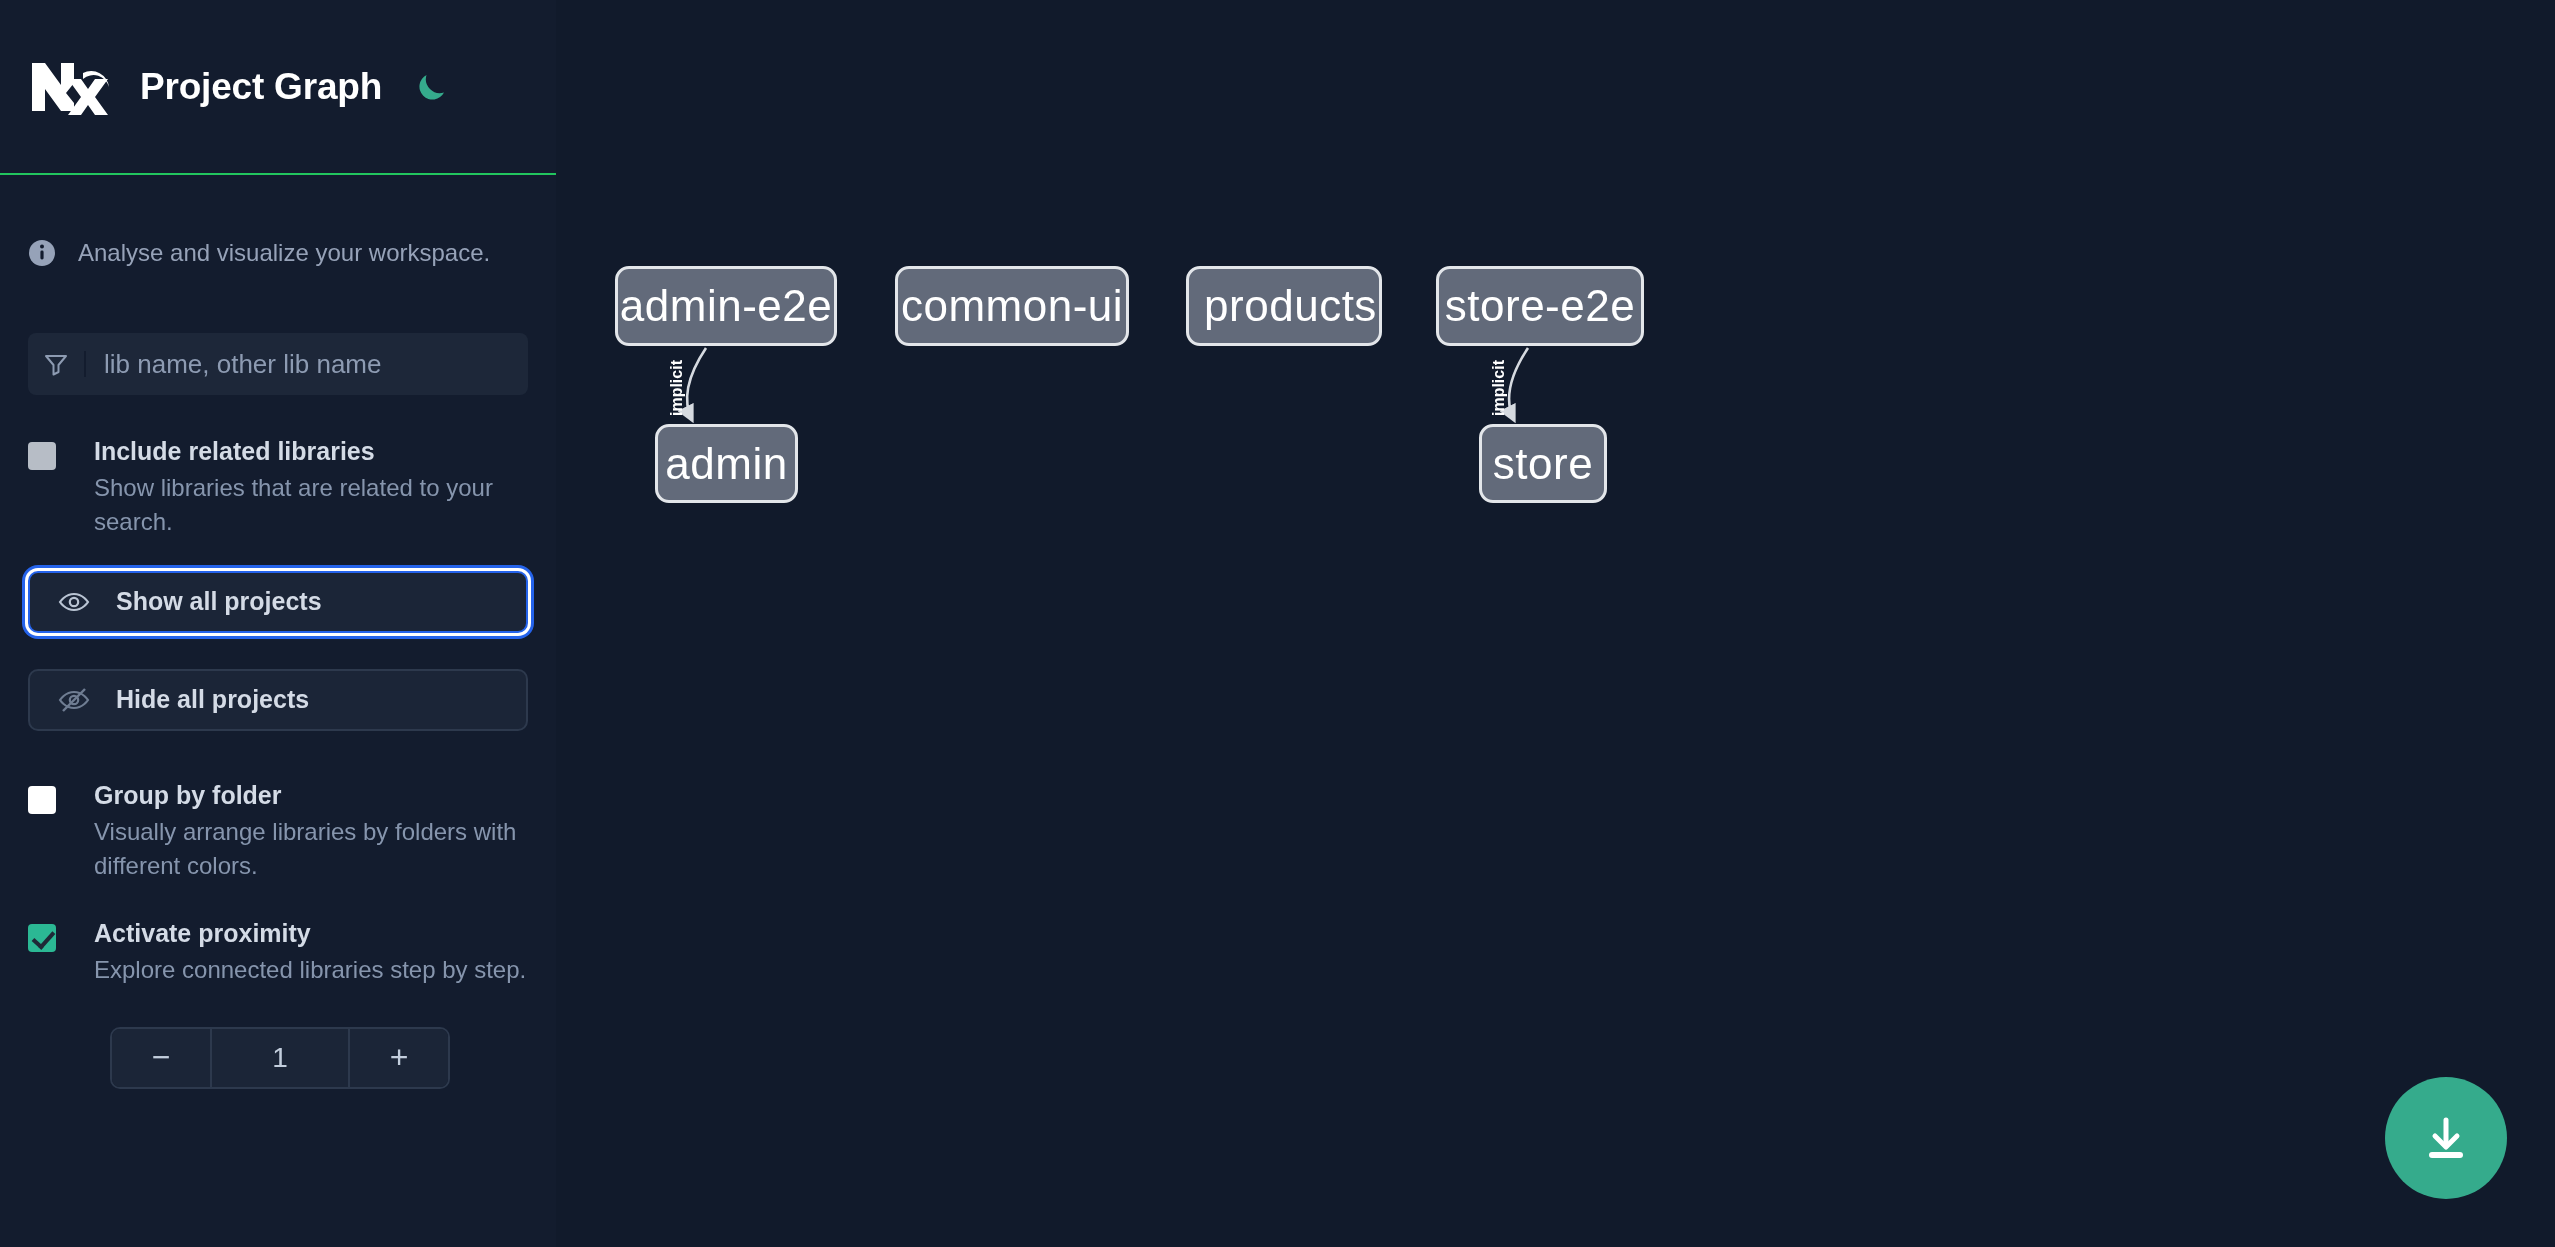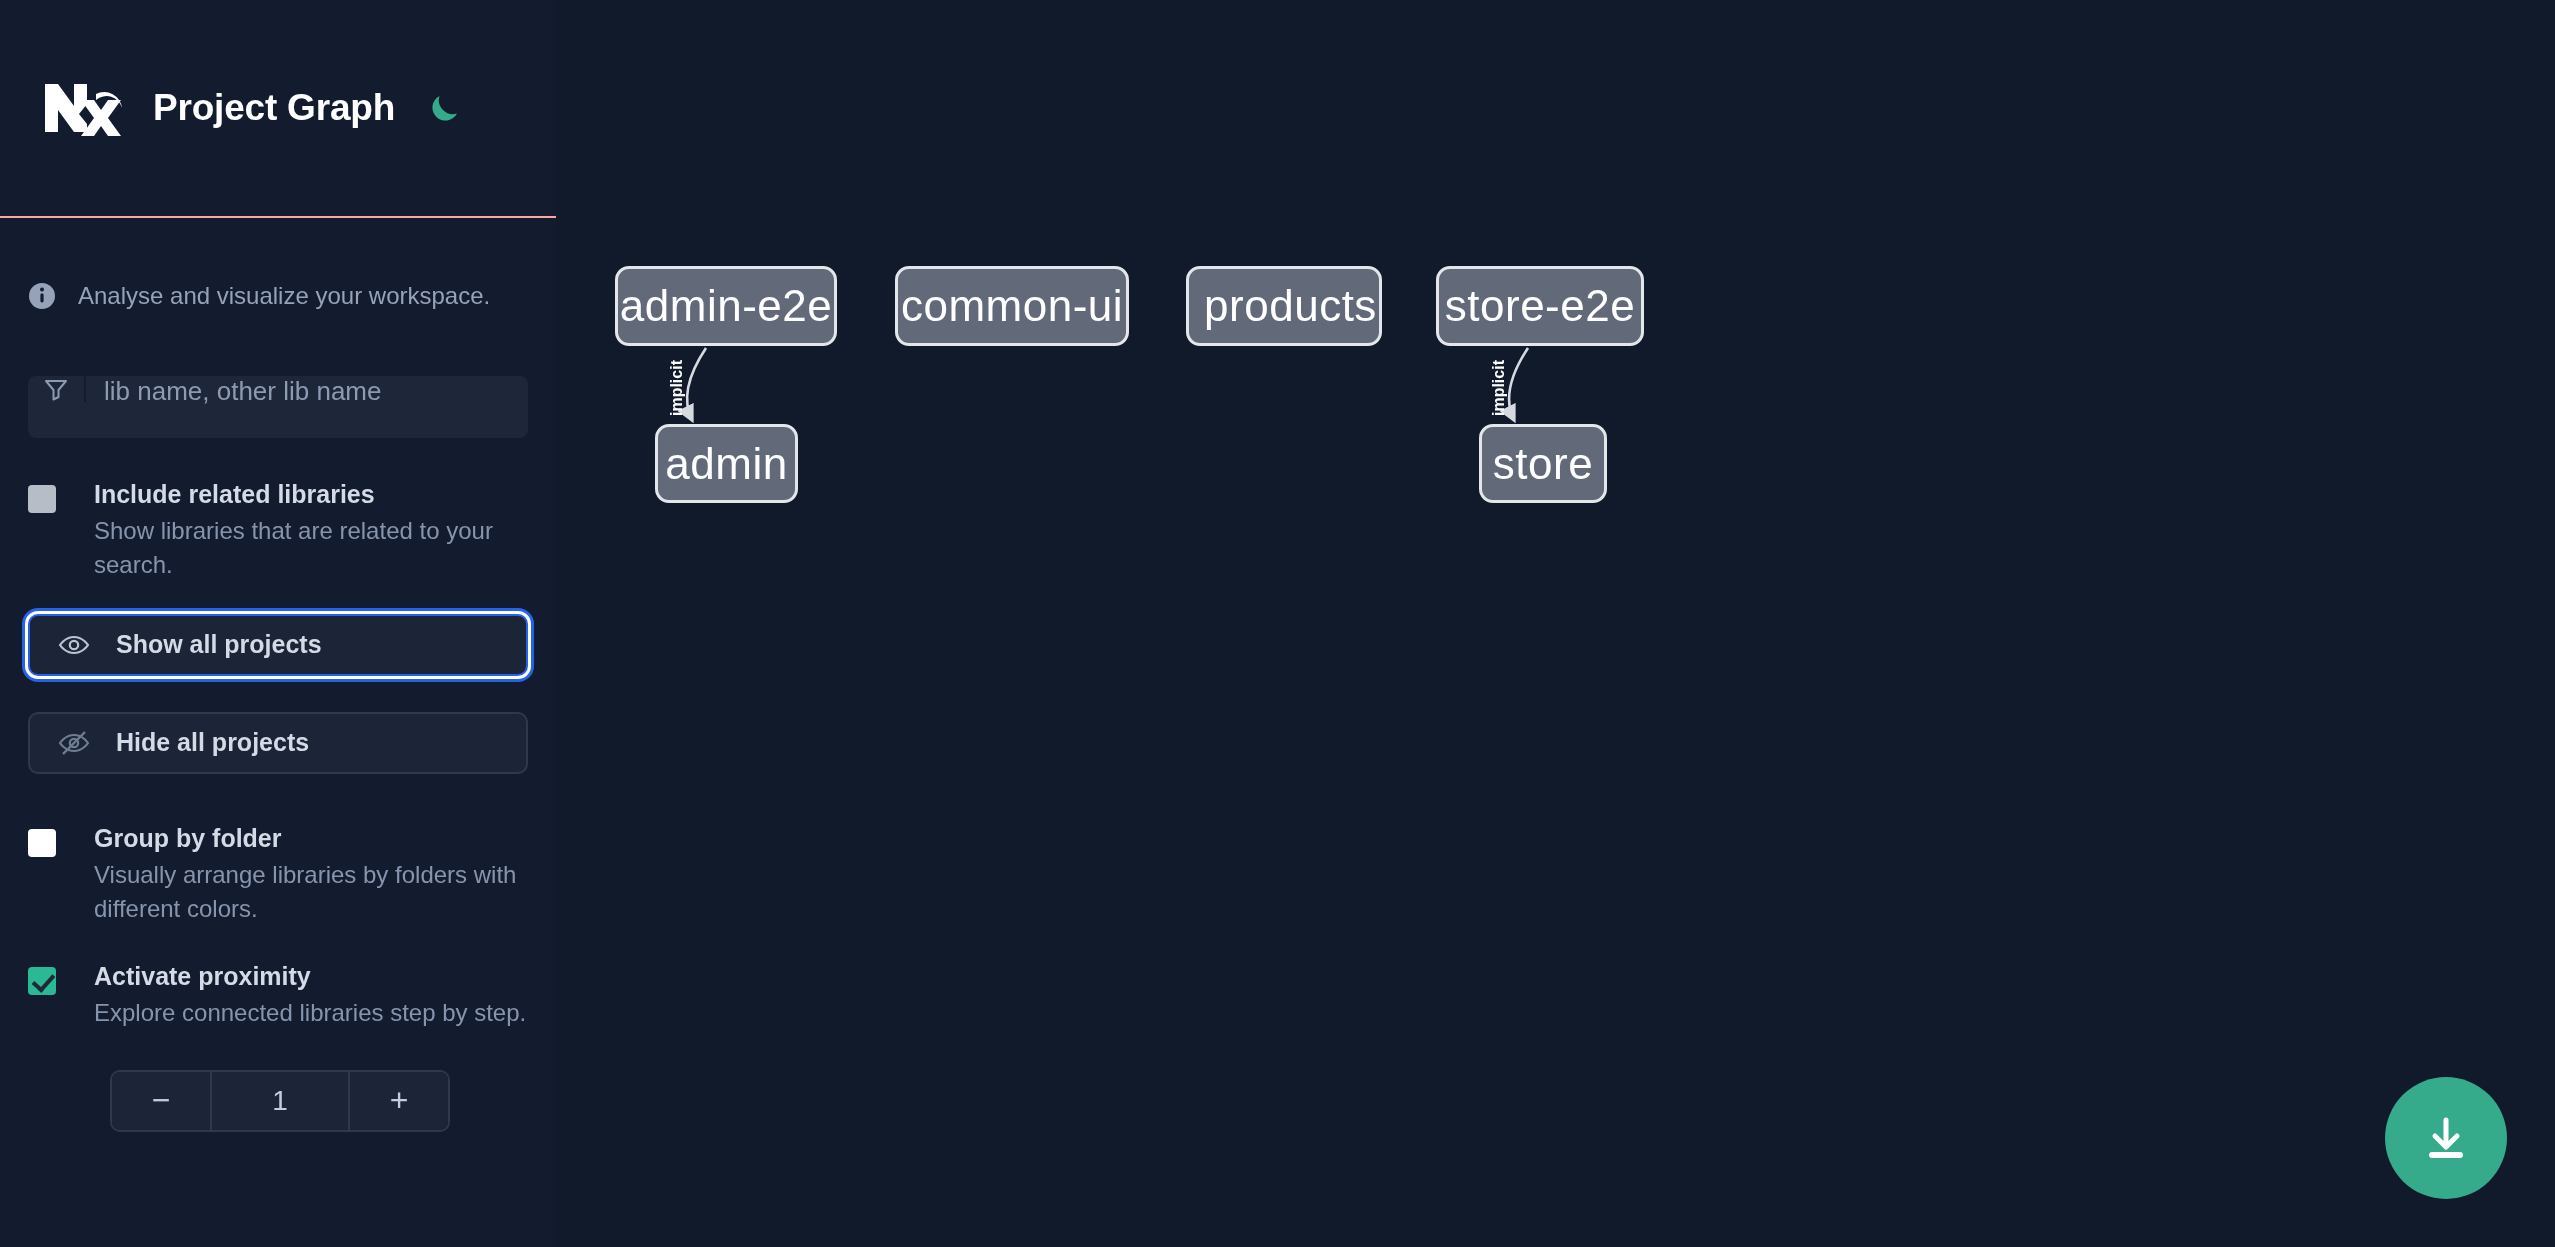--- a/index.html
+++ b/index.html
@@ -23,25 +23,25 @@
   .sidebar {
     position: relative;
     width: 556px;
     height: 1247px;
     background: #131c2e;
     flex: 0 0 556px;
     overflow: hidden;
   }
 
   .sidebar-header {
-    height: 218px;
-    display: flex;
-    align-items: center;
-    padding-left: 41px;
-    border-bottom: 2px solid #fca5a5;
+    height: 175px;
+    display: flex;
+    align-items: center;
+    padding-left: 28px;
+    border-bottom: 2px solid #22c55e;
   }
 
   .nx-logo {
     width: 84px;
     height: 60px;
     flex: 0 0 84px;
     margin-right: 28px;
   }
 
   .app-title {
@@ -74,21 +74,21 @@
     color: #96a2b8;
   }
 
   
   .filter-box {
     margin: 66px 28px 0 28px;
     height: 62px;
     background: #1d2739;
     border-radius: 8px;
     display: flex;
-    align-items: flex-start;
+    align-items: center;
     overflow: hidden;
   }
   .filter-icon-cell {
     width: 58px;
     flex: 0 0 58px;
     display: flex;
     align-items: center;
     justify-content: center;
     border-right: 2px solid #131c2e;
   }

